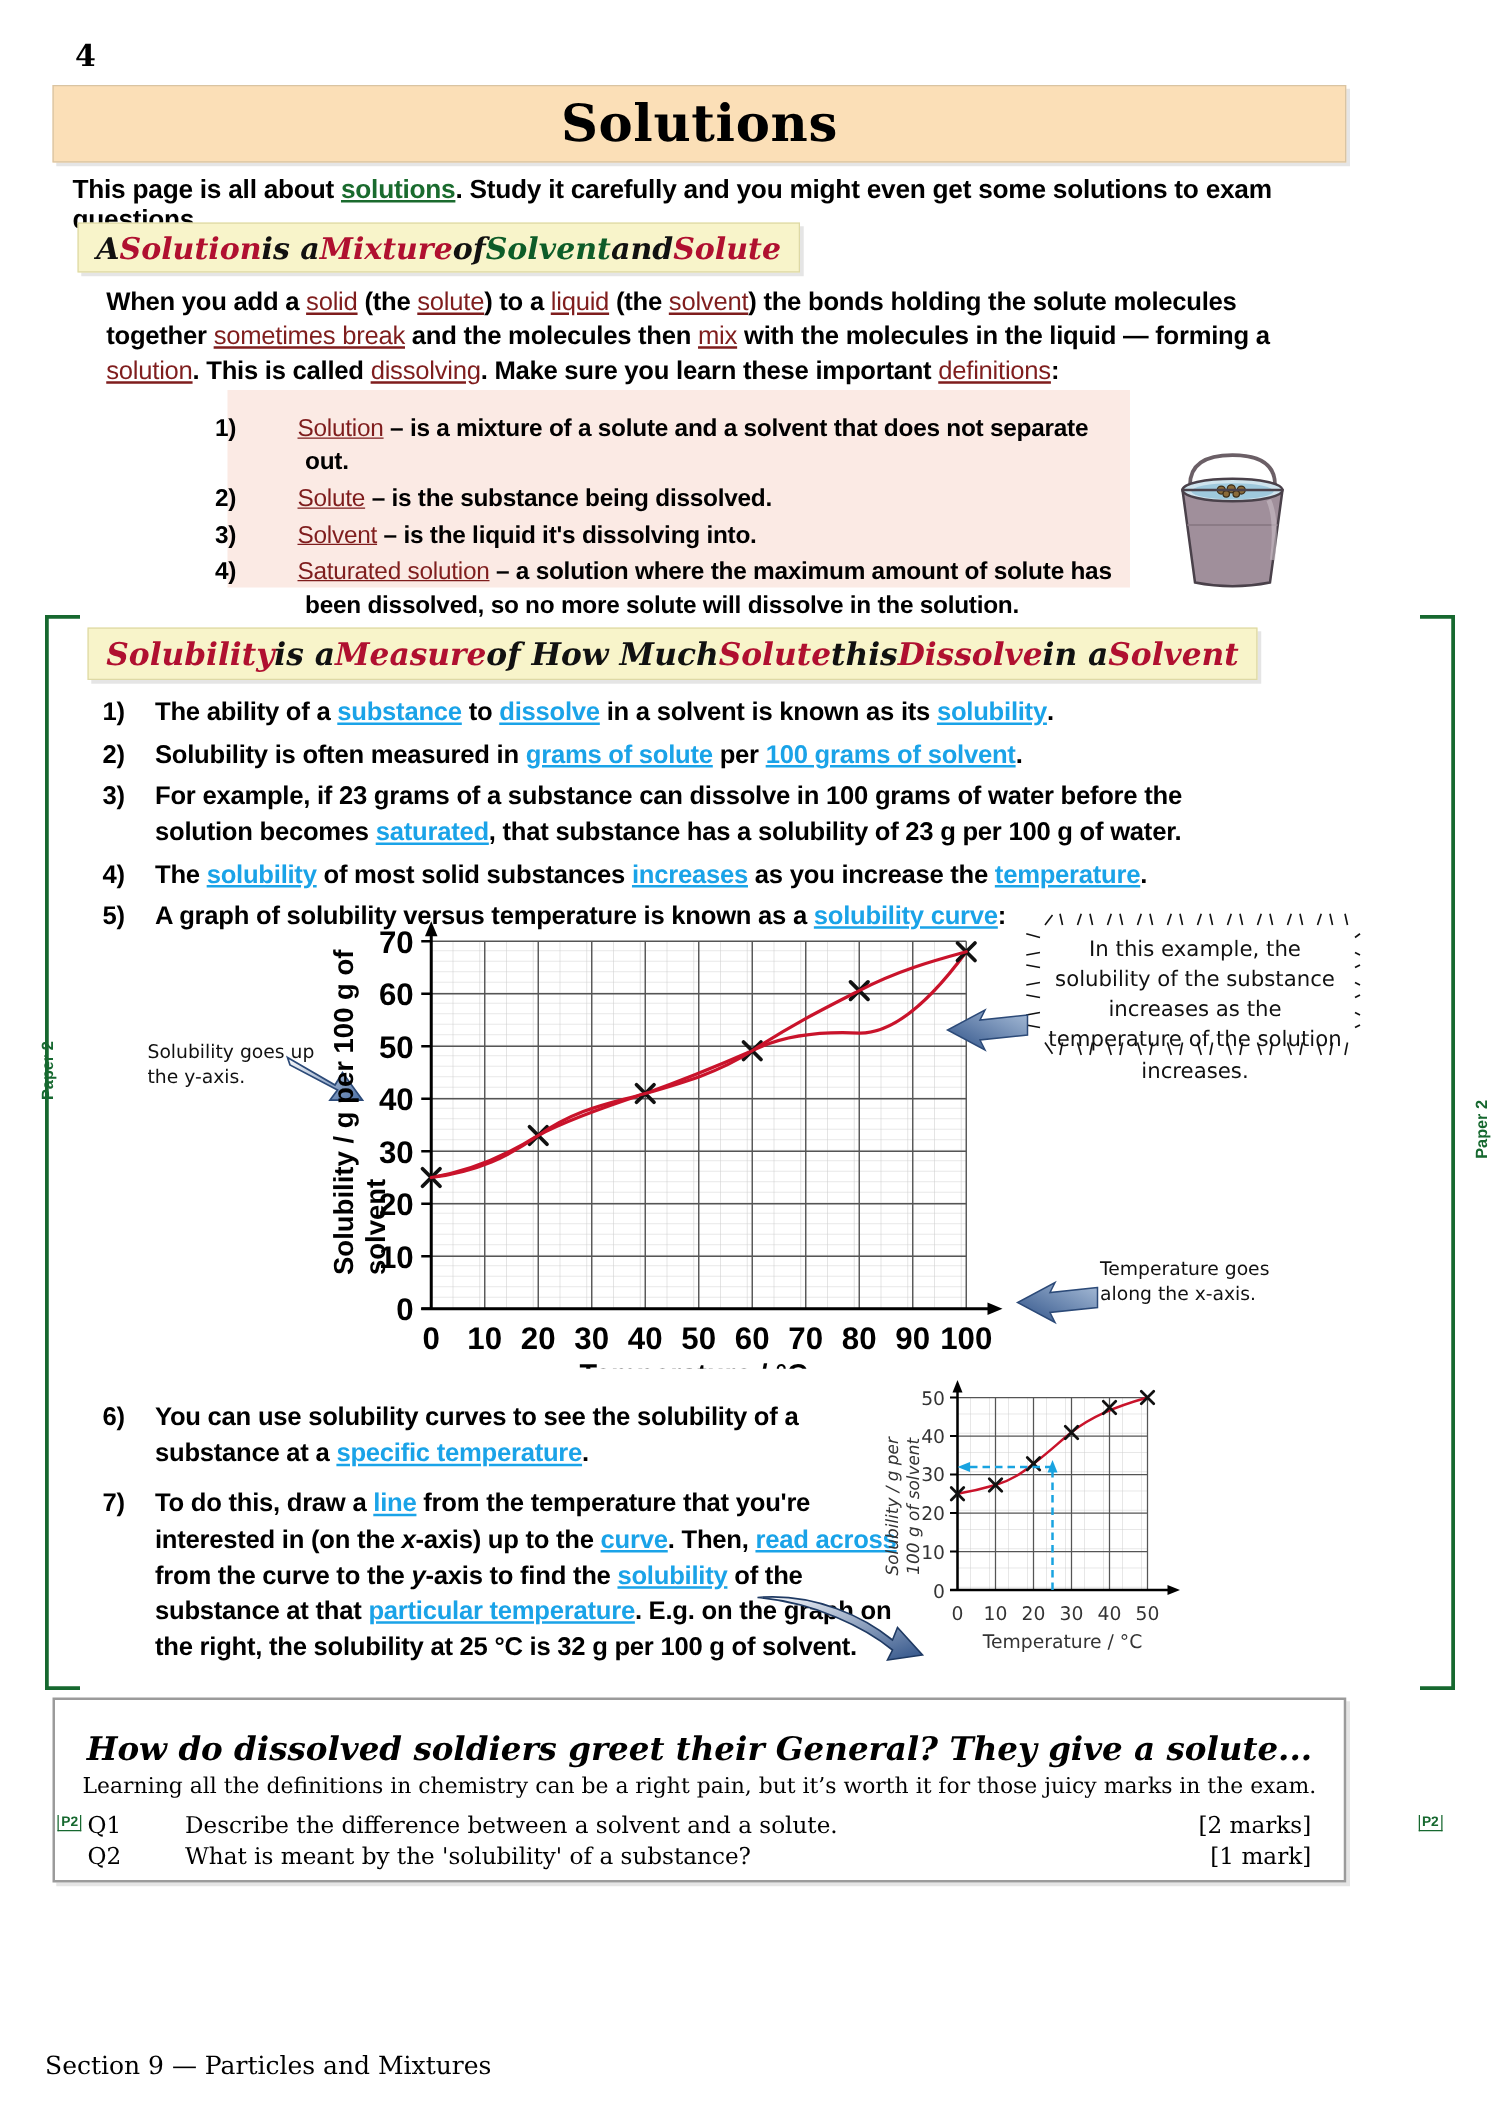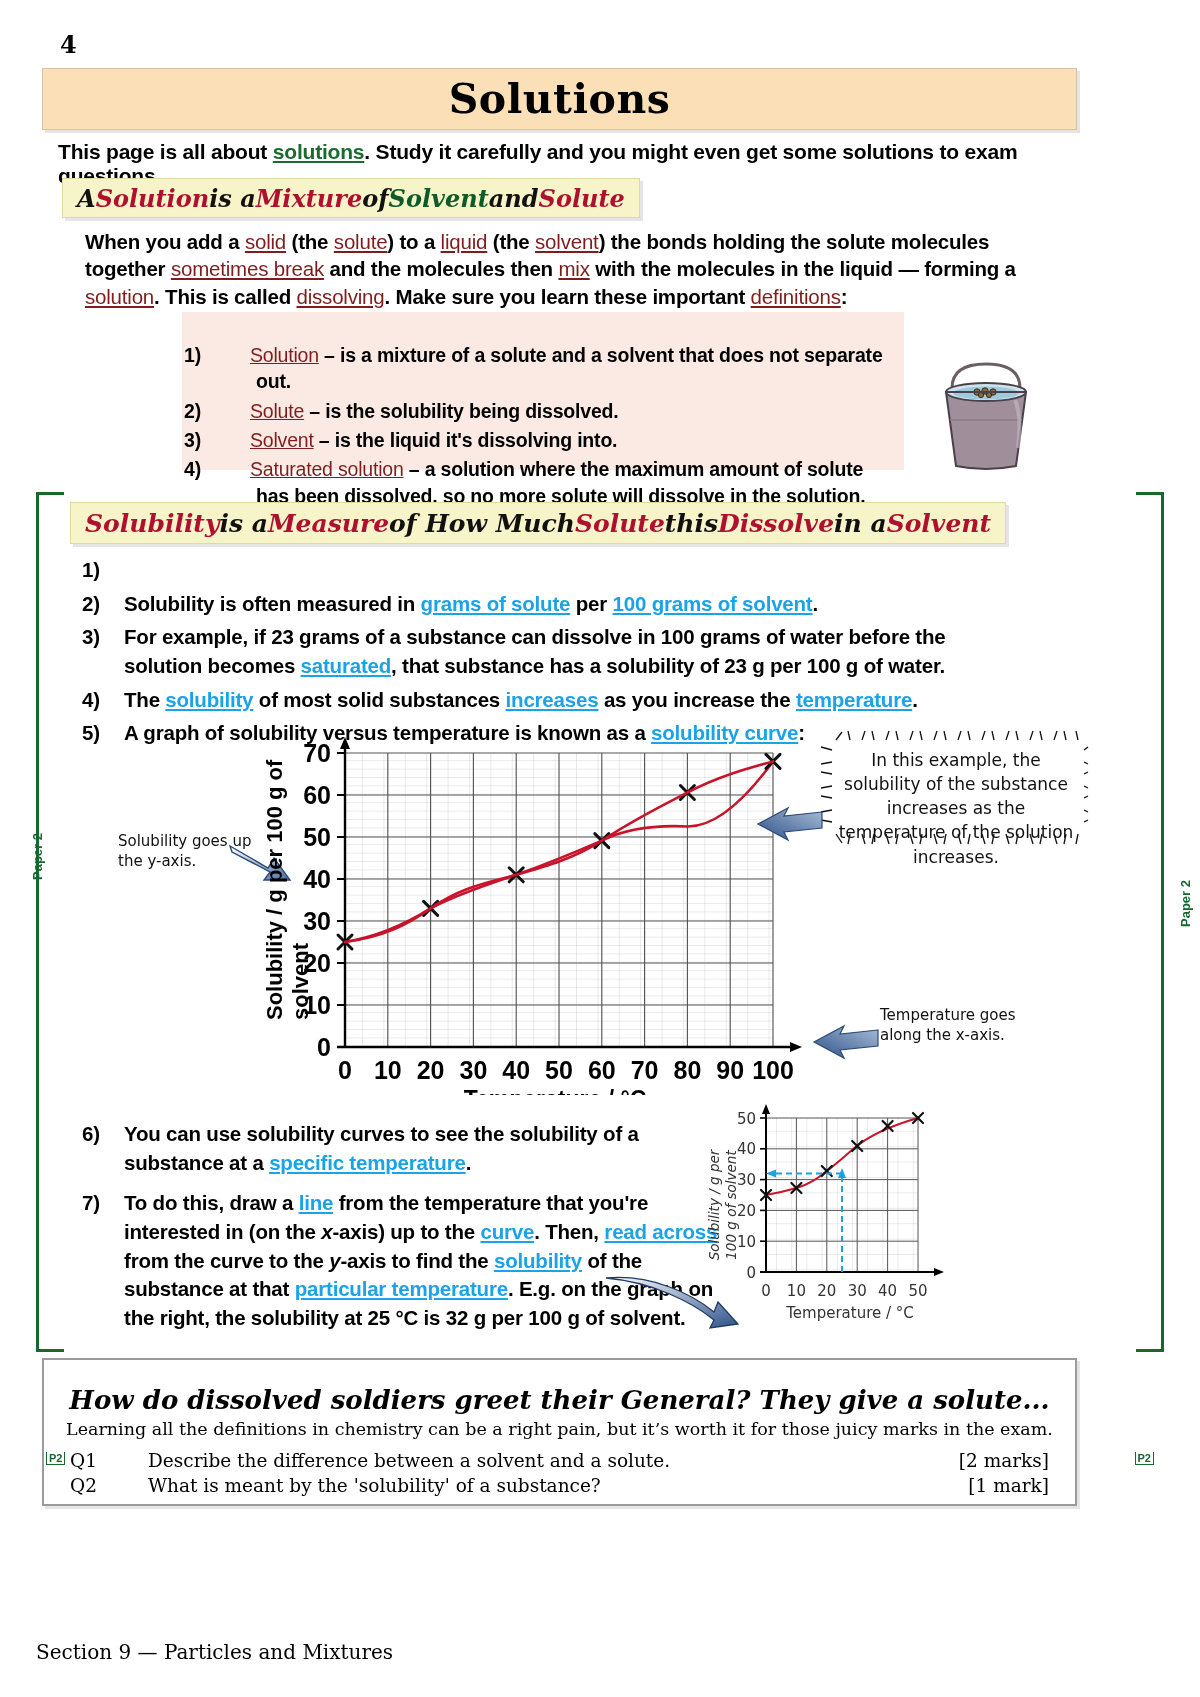--- a/index.html
+++ b/index.html
@@ -61,21 +61,21 @@
     position:absolute; left:85px; top:228px; width:960px;
     font-size:20.5px; font-weight:600; line-height:1.33; letter-spacing:-0.2px;
   }
   .rd { color:#7f1d1d; text-decoration:underline; font-weight:400;text-align:right; }
 
   
   .defbox {
     position:absolute; left:182px; top:312px; width:722px; height:158px;
     background:#fbeae4;
   }
-  .defbox ol { margin:16px; padding:14px 0 0 0; list-style:none; }
+  .defbox ol { margin:4px; padding:14px 0 0 0; list-style:none; }
   .defbox li {
     font-size:19.5px; font-weight:600; line-height:1.35;
     padding-left:58px; text-indent:-36px; margin-bottom:3px;
     letter-spacing:-0.2px;
   }
   .defbox li .n { display:inline-block; width:30px; font-weight:700; }
 
   
   .bucket { position:absolute; left:930px; top:358px; width:112px; height:115px; }
 
@@ -187,21 +187,21 @@
     <span class="grnh">Solvent</span>
     <span class="blk"> and </span>
     <span class="red">Solute</span>
   </div>
 
 <div class="para1"><span>When you add a </span><span class="rd">solid</span><span> (the </span><span class="rd">solute</span><span>) to a </span><span class="rd">liquid</span><span> (the </span><span class="rd">solvent</span><span>) the bonds holding the solute molecules together </span><span class="rd">sometimes break</span><span> and the molecules then </span><span class="rd">mix</span><span> with the molecules in the liquid — forming a </span><span class="rd">solution</span><span>. This is called </span><span class="rd">dissolving</span><span>.  Make sure you learn these important </span><span class="rd">definitions</span><span>:</span></div>
 
 <div class="defbox">
   <ol id="def-list">
       <li><span class="n">1)</span><span class="rd">Solution</span><span> – is a mixture of a solute and a solvent that does not separate out.</span></li>
-      <li><span class="n">2)</span><span class="rd">Solute</span><span> – is the solubility being dissolved.</span></li>
+      <li><span class="n">2)</span><span class="rd">Solute</span><span> – is the substance being dissolved.</span></li>
       <li><span class="n">3)</span><span class="rd">Solvent</span><span> – is the liquid it's dissolving into.</span></li>
       <li><span class="n">4)</span><span class="rd">Saturated solution</span><span> – a solution where the maximum amount of solute has been dissolved, so no more solute will dissolve in the solution.</span></li>
     </ol>
 </div>
 
 <div class="bucket">
   <svg viewBox="0 0 112 115" width="112" height="115">
     <path d="M22 30 Q22 6 56 6 Q90 6 90 30" fill="none" stroke="#6b5f66" stroke-width="3"></path>
     <path d="M16 34 L96 34 L86 108 Q56 114 26 108 Z" fill="#a08f9b" stroke="#4a414a" stroke-width="2"></path>
     <ellipse cx="56" cy="34" rx="40" ry="9" fill="#cfe4ee" stroke="#4a414a" stroke-width="2"></ellipse>
@@ -230,20 +230,21 @@
     <span class="red">Solute</span>
     <span class="blk"> this </span>
     <span class="red">Dissolve</span>
     <span class="blk"> in a </span>
     <span class="red">Solvent</span>
   </div>
 
 <div class="bluelist" id="bluelist">
     <div class="row">
       <div class="n">1)</div>
+      <div><span>The ability of a </span><span class="bl">substance</span><span> to </span><span class="bl">dissolve</span><span> in a solvent is known as its </span><span class="bl">solubility</span><span>.</span></div>
     </div>
     <div class="row">
       <div class="n">2)</div>
       <div><span>Solubility is often measured in </span><span class="bl">grams of solute</span><span> per </span><span class="bl">100 grams of solvent</span><span>.</span></div>
     </div>
     <div class="row">
       <div class="n">3)</div>
       <div><span>For example, if 23 grams of a substance can dissolve in 100 grams of water before the solution becomes </span><span class="bl">saturated</span><span>, that substance has a solubility of 23 g per 100 g of water.</span></div>
     </div>
     <div class="row">

